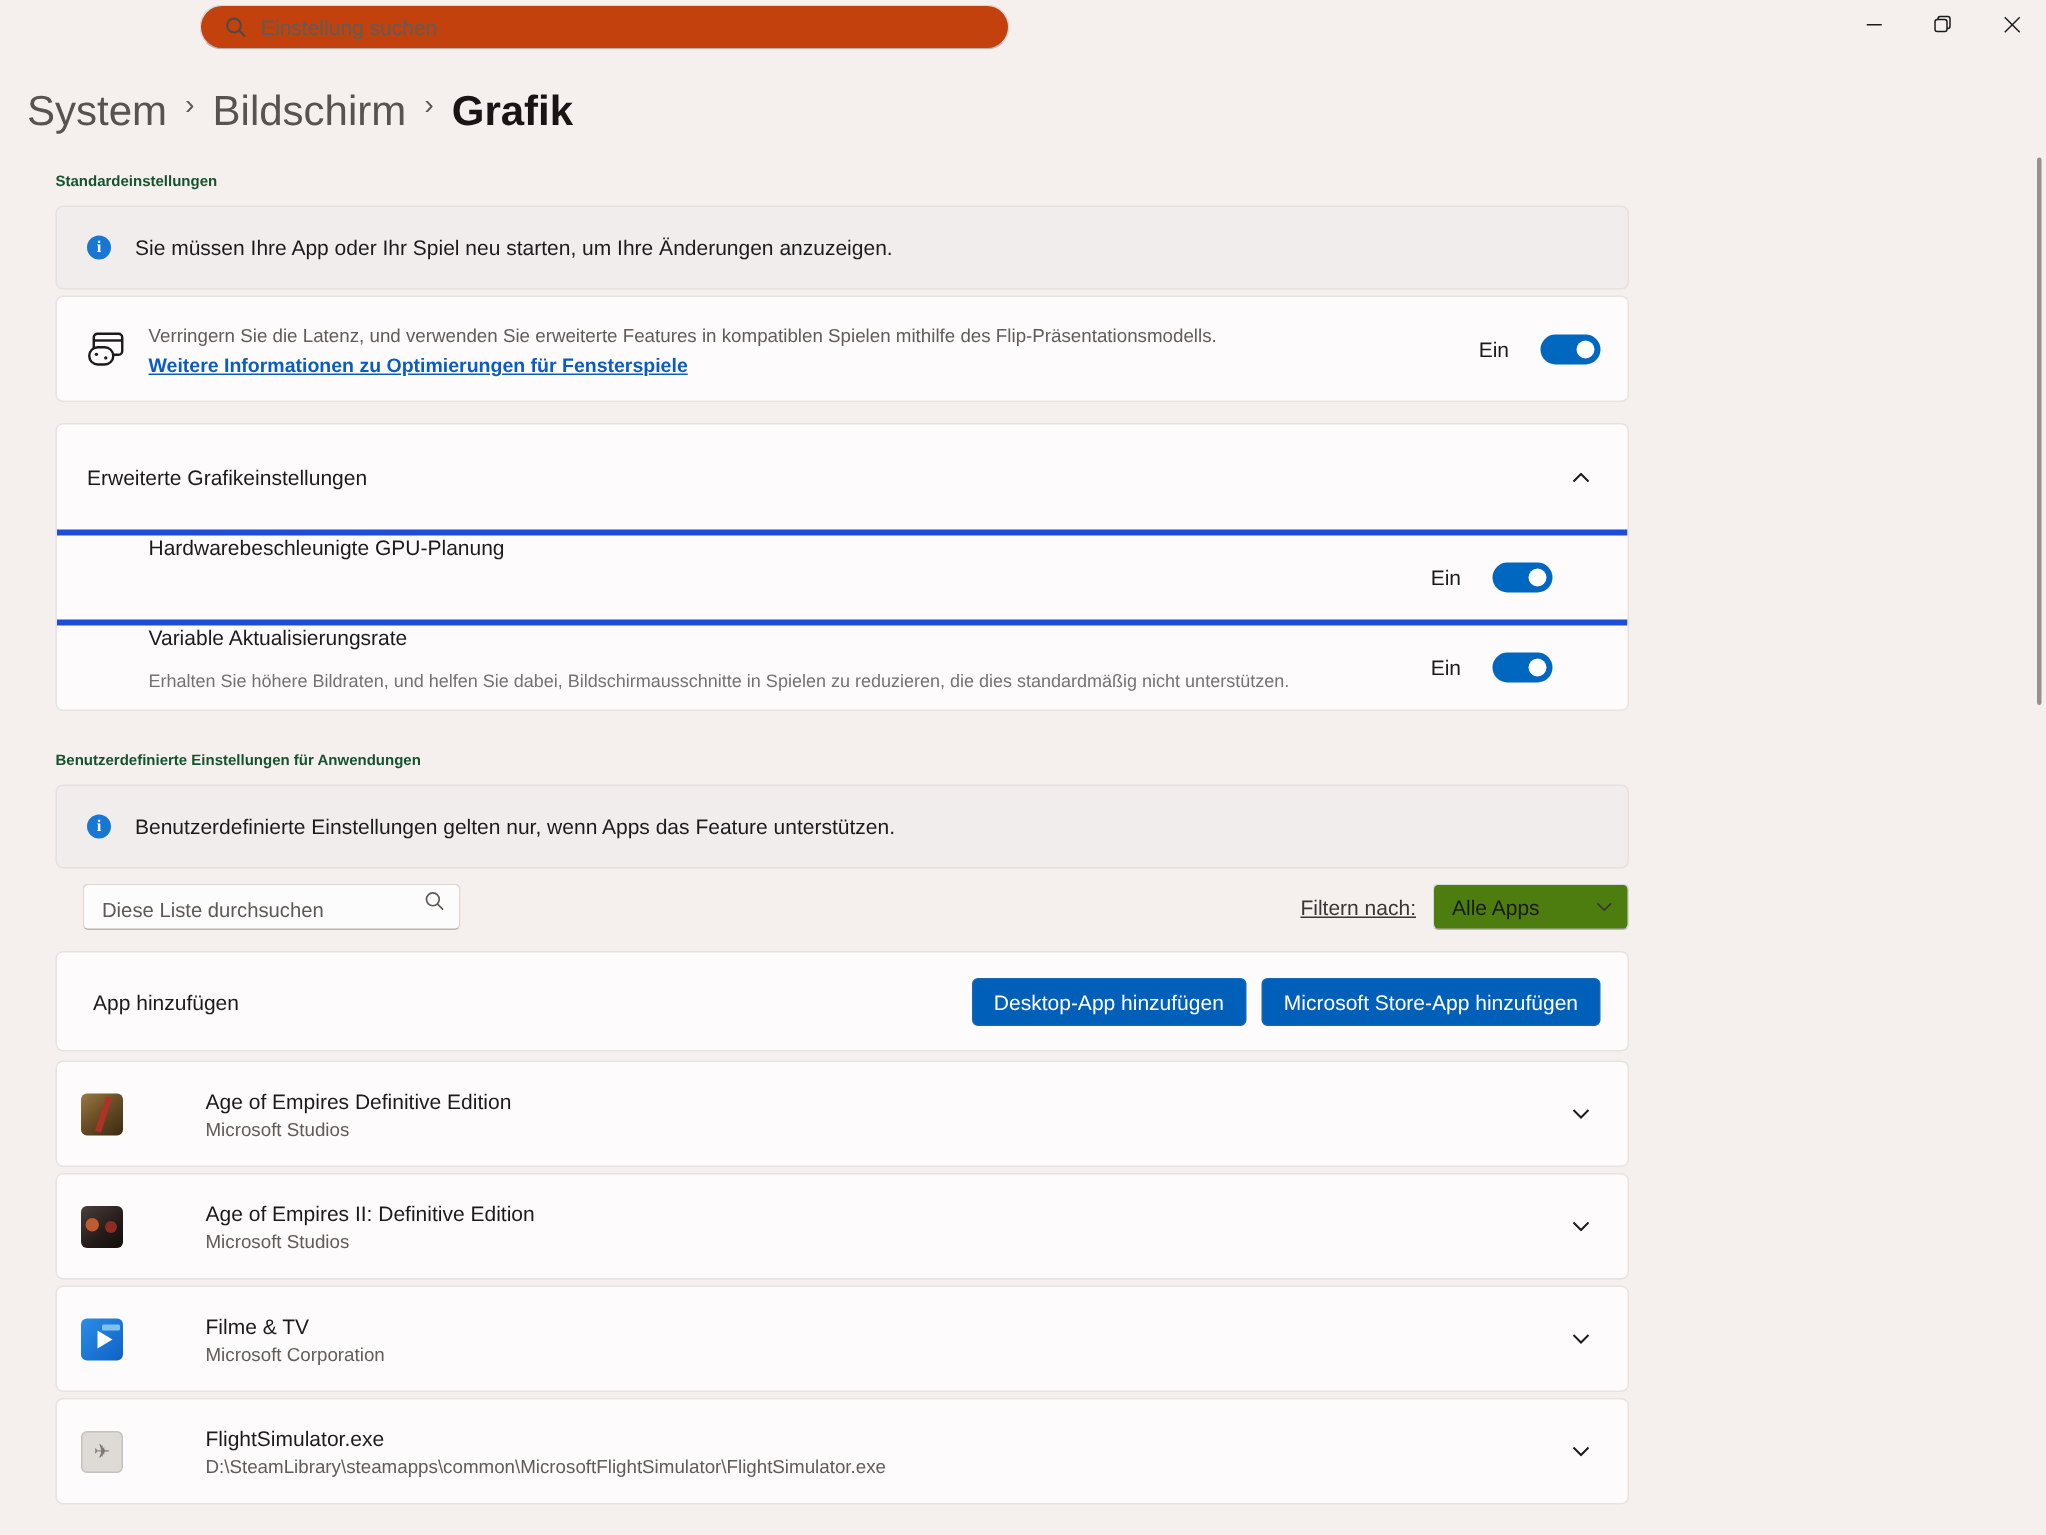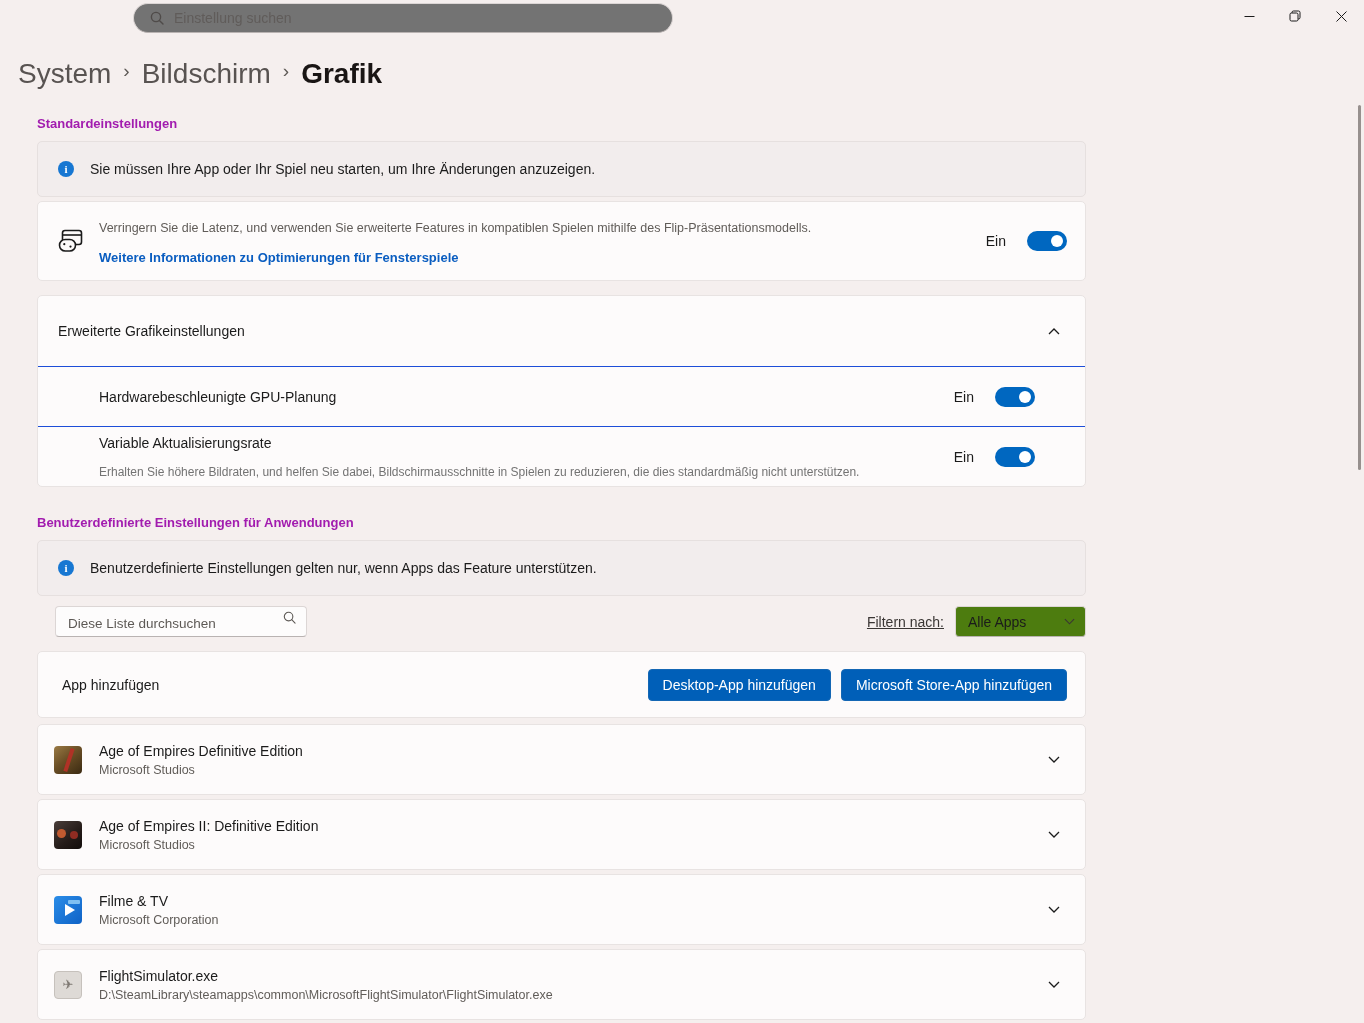--- a/index.html
+++ b/index.html
@@ -7,72 +7,72 @@
   body {
     font-family:"Liberation Sans", sans-serif;
     background:#f5efee;
     color:#1b1b1b;
     position:relative;
   }
   
   .titlebar { position:relative; height:36px; }
   .top-search {
     position:absolute; left:133px; top:3px; width:540px; height:30px;
-    background:#737373; border:1px solid #dcd6d5; border-bottom-color:#b9b3b2;
+    background:#c2410c; border:1px solid #dcd6d5; border-bottom-color:#b9b3b2;
     border-radius:16px; display:flex; align-items:center; padding:0 12px;
   }
   .top-search input {
     border:none; outline:none; background:transparent; flex:1;
     font-family:"Liberation Sans", sans-serif; font-size:14px; color:#1b1b1b;
   }
   .top-search input::placeholder { color:#605c5a; opacity:1; }
   .top-search .mag { margin:0 10px 0 4px; display:flex; }
   .win-controls { position:absolute; right:0; top:0; display:flex; }
   .win-btn { width:46px; height:32px; display:flex; align-items:center; justify-content:center; }
   .win-btn svg { display:block; }
   
   .breadcrumb { margin:22px 0 0 18px; display:flex; align-items:center; font-size:28px; color:#585351; }
   .breadcrumb .sep { font-size:19px; margin:0 12px; color:#5d5955; position:relative; top:-3px; }
   .breadcrumb .current { font-weight:700; color:#191514; }
   
   .content { width:1049px; margin-left:37px; }
-  .section-label { font-size:13px; font-weight:700; margin:26px 0 10px 0; color:#a21caf; }
+  .section-label { font-size:10px; font-weight:700; margin:26px 0 10px 0; color:#14532d; }
   .section-label.second { margin-top:28px; }
   .infobar {
     height:56px; background:#f2eded; border:1px solid #e6e0df; border-radius:5px;
     display:flex; align-items:center; padding-left:20px; margin-bottom:4px;
   }
   .info-icon {
     width:16px; height:16px; border-radius:50%; background:#1777d2; color:#fff;
     font-size:11px; font-weight:700; display:flex; align-items:center; justify-content:center;
     font-family:"Liberation Serif", serif; flex:none;
   }
   .infobar .msg { margin-left:16px; font-size:14px; }
   .card {
     background:#fdfbfb; border:1px solid #e8e3e2; border-radius:5px;
   }
   .card.main { display:flex; align-items:center; padding:14px 18px 14px 20px; margin-bottom:14px; }
   .card-icon { width:26px; height:26px; margin-right:15px; flex:none; align-self:center; }
   .card-body { flex:1; }
   .card-title { font-size:14px; }
   .card-desc { font-size:12.5px; color:#605c58; margin-top:5px; }
-  .card-link { font-size:13px; font-weight:700; color:#0a5dc0; margin-top:15px; display:inline-block; cursor:pointer; }
+  .card-link { font-size:13px; font-weight:700; color:#0a5dc0; margin-top:5px; display:inline-block; cursor:pointer;text-decoration:underline; }
   .toggle-zone { display:flex; align-items:center; flex:none; }
   .toggle-zone .state { font-size:14px; margin-right:21px; }
   .toggle {
     width:40px; height:20px; border-radius:10px; background:#0067c0; position:relative; cursor:pointer; flex:none;
   }
   .toggle .knob {
     position:absolute; top:4px; right:4px; width:12px; height:12px; border-radius:50%; background:#fff;
   }
   
   .expander { margin-bottom:14px; overflow:hidden; }
   .exp-header { height:70px; display:flex; align-items:center; padding:0 25px 0 20px; }
   .exp-header .exp-title { flex:1; font-size:14px; }
-  .exp-row { border-top:1px solid #1d4ed8; display:flex; align-items:center; padding:0 50px 0 61px; }
+  .exp-row { border-top:4px solid #1d4ed8; display:flex; padding:0 50px 0 61px; }
   .exp-row.r1 { height:60px; }
   .exp-row.r2 { height:60px;gap:17px; }
   .exp-row .exp-body { flex:1; padding-right:20px; }
   .exp-row .row-title { font-size:14px; }
   .exp-row .row-desc { font-size:12px; color:#737373; margin-top:14px; }
   
   .filter-row { display:flex; align-items:center; margin:10px 0 14px 0; }
   .list-search {
     width:252px; height:31px; background:#fdfcfc; border:1px solid #dcd6d5; border-bottom-color:#b9b3b2;
     border-radius:4px; display:flex; padding:4px 10px 0 12px;margin-left:18px;
@@ -90,21 +90,21 @@
   }
   .dropdown .dd-value { flex:1; font-size:14px; }
   
   .card.addapp { height:67px; display:flex; align-items:center; padding:0 18px 0 24px; margin-bottom:6px; }
   .addapp-label { font-size:14px; flex:1; }
   .btn-accent {
     height:32px; background:#005fb8; color:#fff; border:1px solid #1467b4; border-radius:4px;
     font-family:"Liberation Sans", sans-serif; font-size:14px; padding:0 14px; margin-left:10px; cursor:pointer;
   }
   
-  .app-row { height:71px; display:flex; align-items:center; padding:0 25px 0 16px; margin-bottom:4px; }
+  .app-row { height:71px; display:flex; align-items:center; padding:0 25px 0 16px; margin-bottom:4px;gap:38px; }
   .app-icon { width:28px; height:28px; border-radius:4px; margin-right:17px; flex:none; position:relative; overflow:hidden; }
   .app-icon.aoe1 { background:linear-gradient(140deg,#9a7a45 0%,#6b4f26 45%,#3a2a12 100%); }
   .app-icon.aoe1::after { content:""; position:absolute; left:13px; top:2px; width:4px; height:24px; background:#b03226; transform:rotate(18deg); }
   .app-icon.aoe2 { background:linear-gradient(140deg,#4a3e3a 0%,#241b18 60%,#120d0b 100%); }
   .app-icon.aoe2::before { content:""; position:absolute; left:3px; top:8px; width:9px; height:9px; border-radius:50%; background:#c05a30; }
   .app-icon.aoe2::after { content:""; position:absolute; right:4px; top:10px; width:8px; height:8px; border-radius:50%; background:#8f2c22; }
   .app-icon.movies { background:linear-gradient(135deg,#2b8de8 0%,#0f62c6 100%); display:flex; align-items:center; justify-content:center; }
   .app-icon.movies .play { width:0; height:0; border-left:10px solid #fff; border-top:6px solid transparent; border-bottom:6px solid transparent; margin-left:3px; }
   .app-icon.movies::before { content:""; position:absolute; right:2px; top:4px; width:12px; height:4px; background:#7fc0f2; border-radius:1px; }
   .app-icon.fsim { background:#dedad6; border:1px solid #c6c1bc; display:flex; align-items:center; justify-content:center; color:#7e7872; font-size:13px; }

